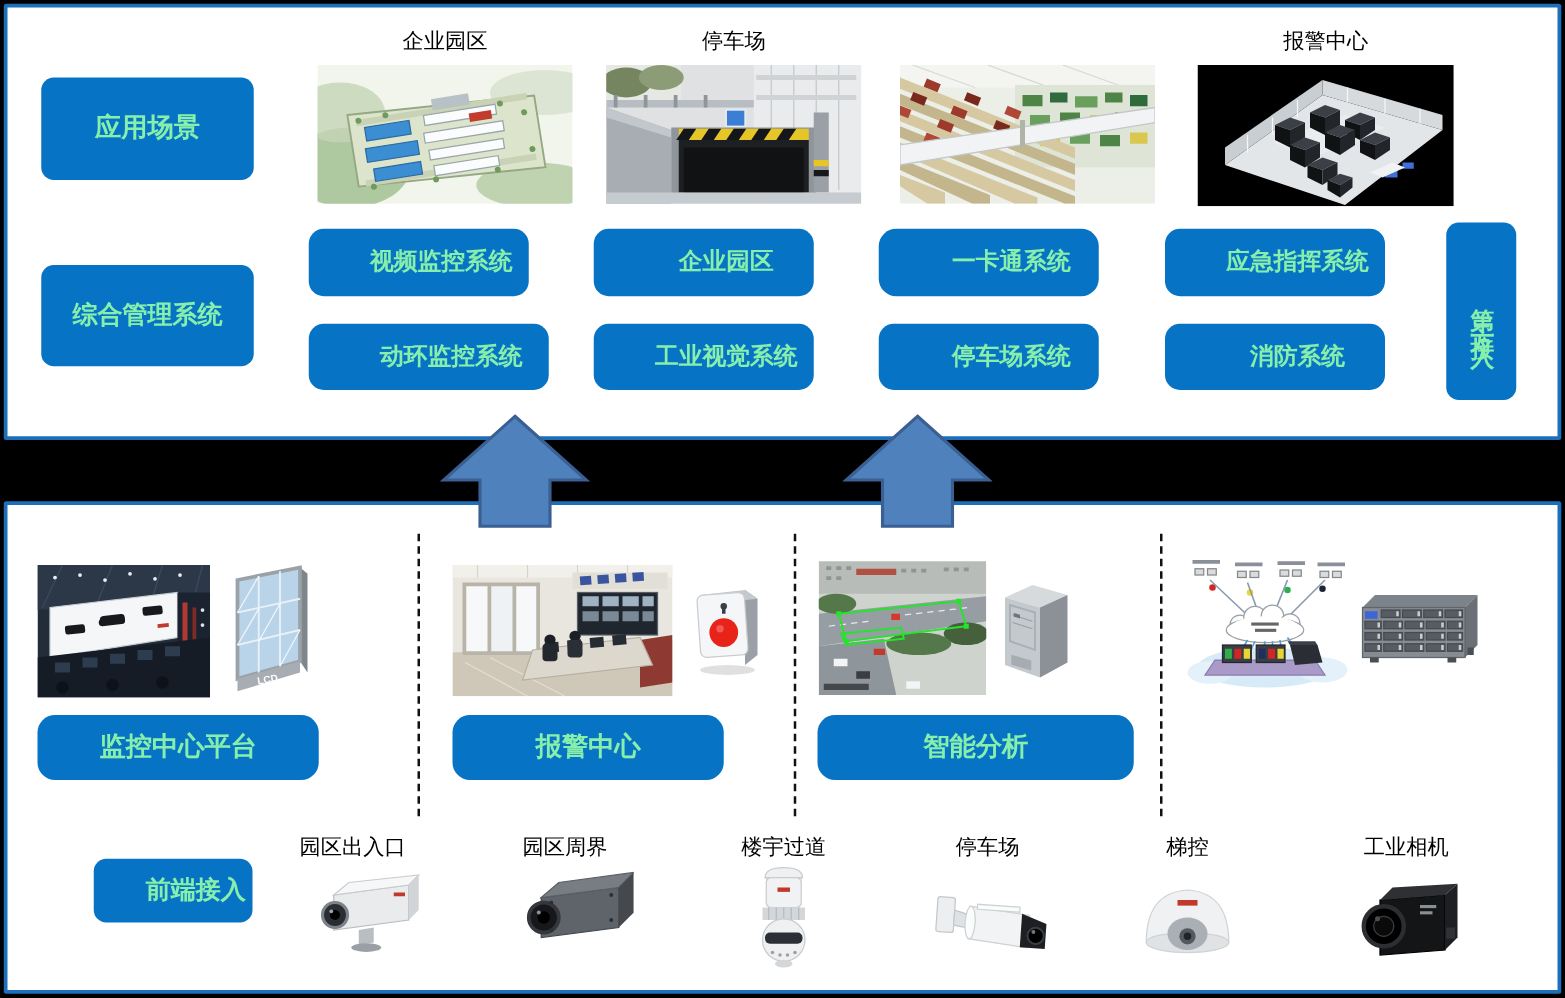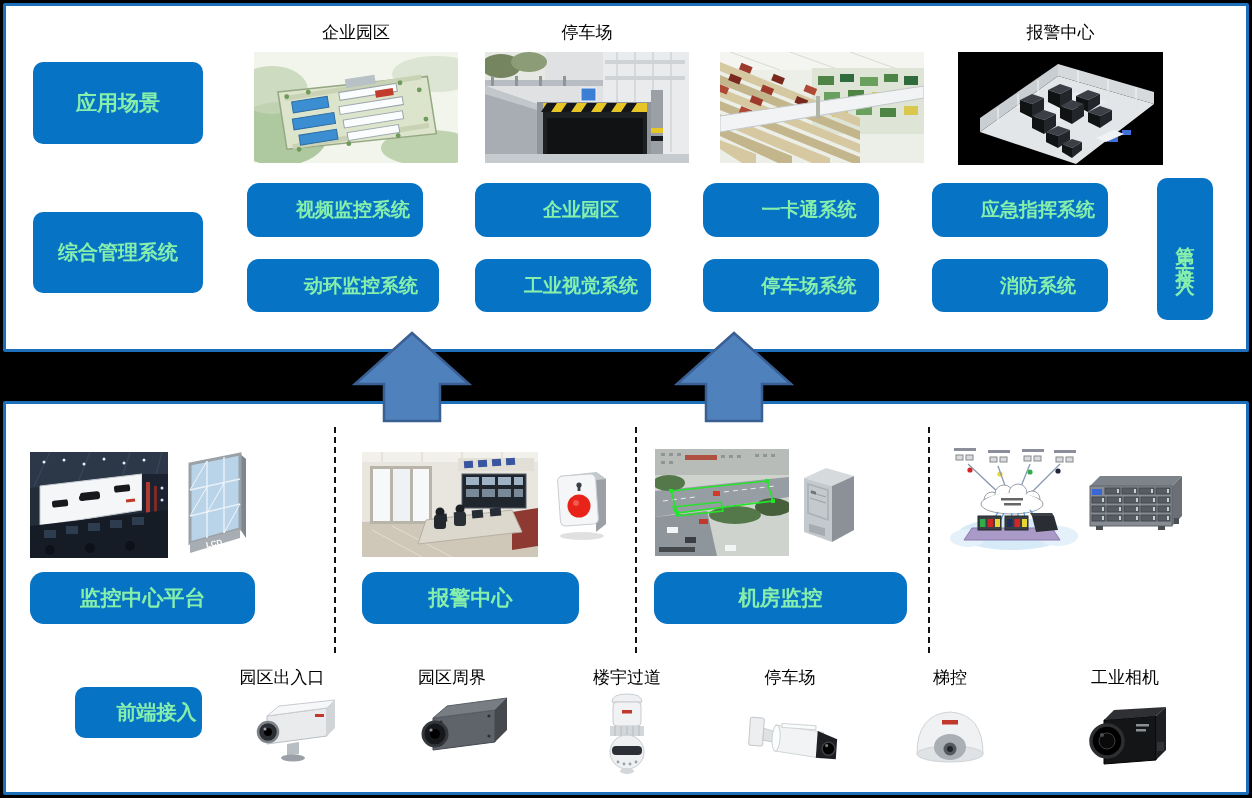--- a/index.html
+++ b/index.html
@@ -513,21 +513,21 @@
           <rect x="81" y="44" width="2" height="4"></rect>
       </g>
       <rect x="10" y="54" width="7" height="4" fill="#4a4f54"></rect>
         <rect x="72" y="54" width="7" height="4" fill="#4a4f54"></rect>
       <rect x="88" y="46" width="5" height="6" fill="#4a4f54"></rect>
     </svg>
   </div>
 
   <div class="btn r14" style="left:30px;top:572px;width:225px;height:52px;font-size:21px;">监控中心平台</div>
   <div class="btn r14" style="left:362px;top:572px;width:217px;height:52px;font-size:21px;">报警中心</div>
-  <div class="btn r14" style="left:654px;top:572px;width:253px;height:52px;font-size:21px;">机房监控</div>
+  <div class="btn r14" style="left:654px;top:572px;width:253px;height:52px;font-size:21px;">智能分析</div>
 
   <div class="btn r10" style="left:75px;top:687px;width:127px;height:51px;font-size:20px;padding-left:36px;">前端接入</div>
 
   <div class="dev-label" style="left:212px;">园区出入口</div>
   <div class="dev-label" style="left:382px;">园区周界</div>
   <div class="dev-label" style="left:557px;">楼宇过道</div>
   <div class="dev-label" style="left:720px;">停车场</div>
   <div class="dev-label" style="left:880px;">梯控</div>
   <div class="dev-label" style="left:1055px;">工业相机</div>
 

